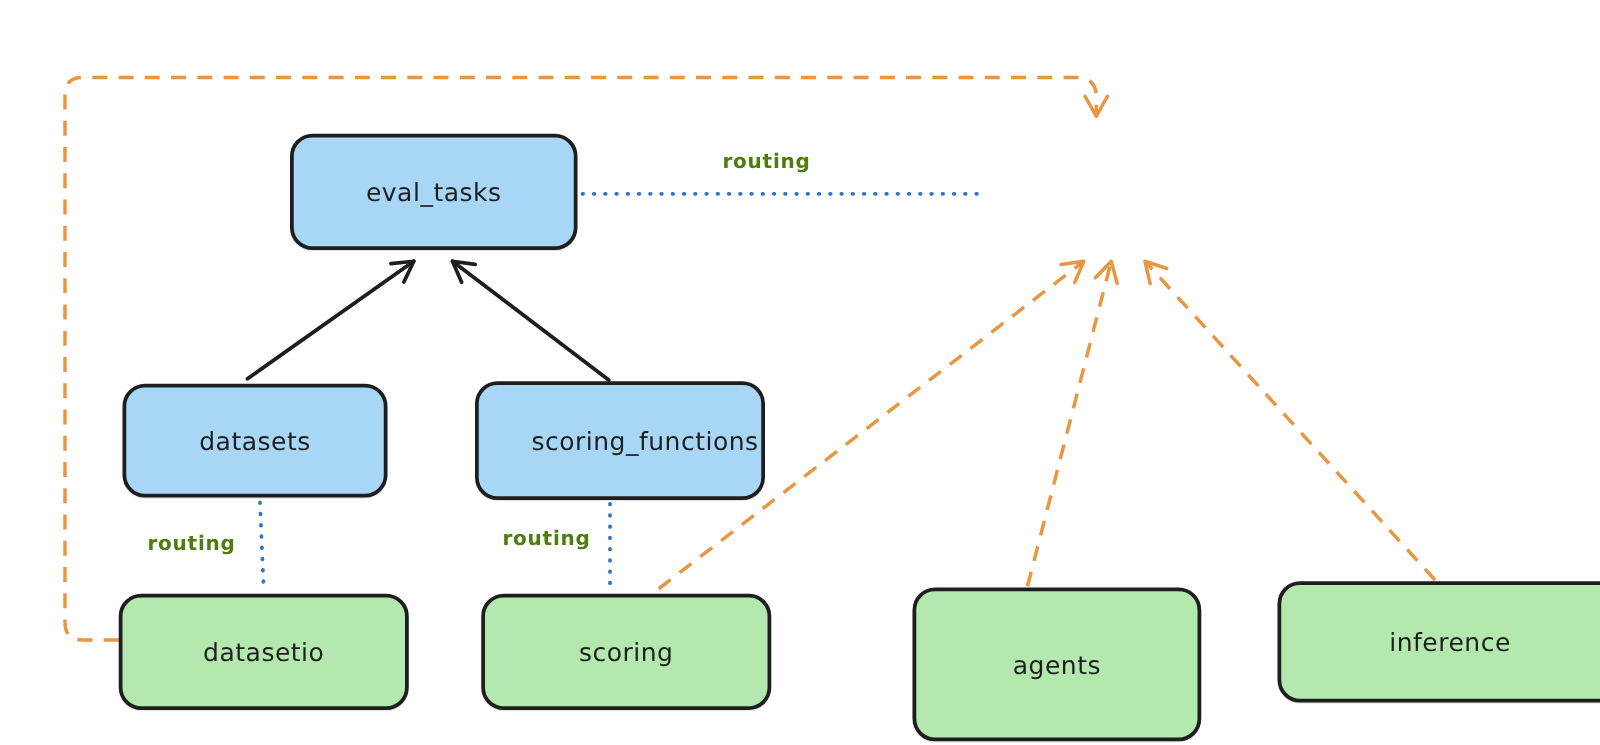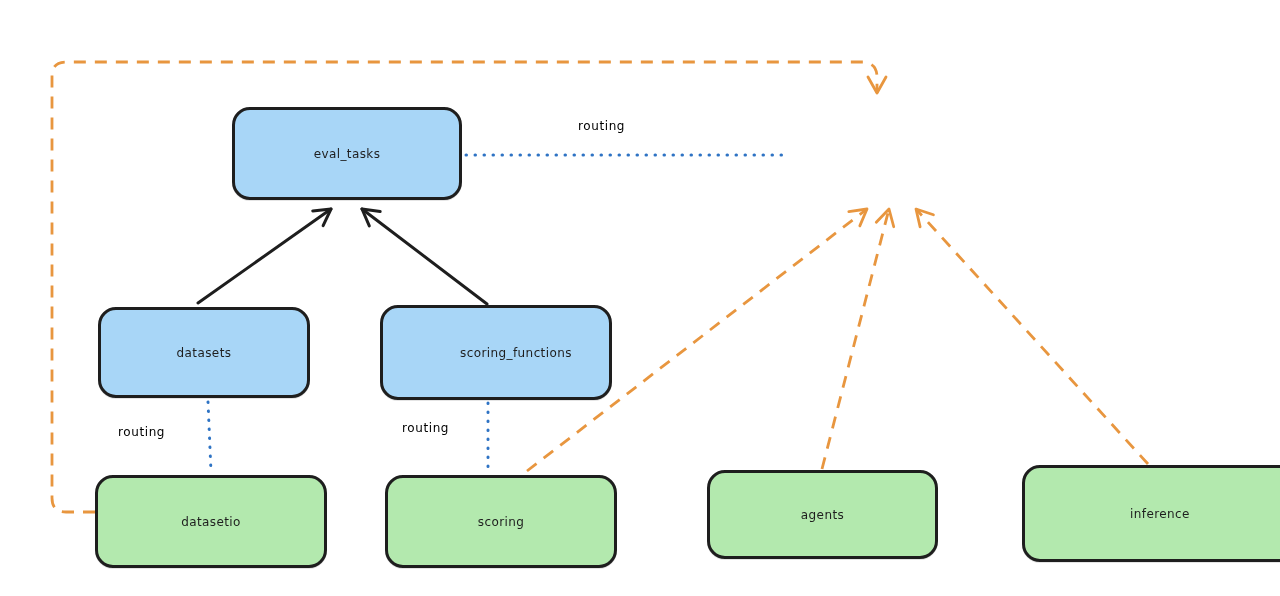--- a/index.html
+++ b/index.html
@@ -6,38 +6,38 @@
   body { font-family:"DejaVu Sans", sans-serif; }
   .canvas {
     position:relative; width:1280px; height:596px; background:#ffffff; overflow:hidden;
   }
   svg.edges { position:absolute; left:0; top:0; width:1280px; height:596px; }
 
   .node {
     position:absolute; box-sizing:border-box;
     border:3px solid #1e1e1e; border-radius:18px;
     display:flex; align-items:center; justify-content:center;
-    font-size:12px; color:#1e1e1e; letter-spacing:0.4px;
+    font-size:20px; color:#1e1e1e; letter-spacing:0.4px;
     box-shadow:0 1px 0 rgba(30,30,30,0.12);
   }
   .node.blue  { background:#a8d6f7; }
   .node.green { background:#b3e9ae; }
 
   .n-eval_tasks        { left:232px;  top:107px; width:230px; height:93px; }
   .n-eval              { left:788px;  top:103px; width:229px; height:95px; }
   .n-datasets          { left:98px;   top:307px; width:212px; height:91px; }
   .n-scoring_functions { left:380px;  top:305px; width:232px; height:95px;padding-left:40px; }
   .n-datasetio         { left:95px;   top:475px; width:232px; height:93px; }
   .n-scoring           { left:385px;  top:475px; width:232px; height:93px; }
-  .n-agents            { left:707px;  top:470px; width:231px; height:89px; }
+  .n-agents            { left:730px;  top:470px; width:231px; height:123px; }
   .n-inference         { left:1022px; top:465px; width:276px; height:97px; }
 
   .edge-label {
-    position:absolute; color:#000000; font-weight:normal;
-    font-size:12px; letter-spacing:0.6px; white-space:nowrap;
+    position:absolute; color:#4d7c0f; font-weight:bold;
+    font-size:16px; letter-spacing:0.6px; white-space:nowrap;
   }
   .el-top  { left:578px; top:119px; }
   .el-left { left:118px; top:425px; }
   .el-mid  { left:402px; top:421px; }
 </style>
 </head>
 <body>
 
 <div class="canvas">
 

